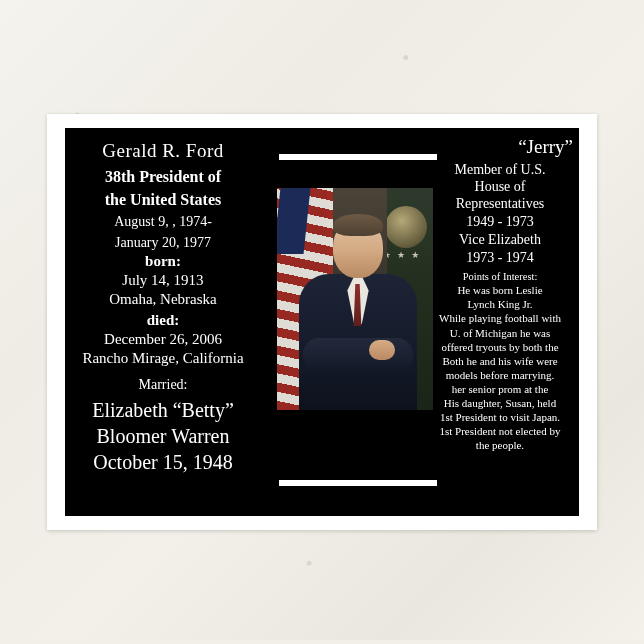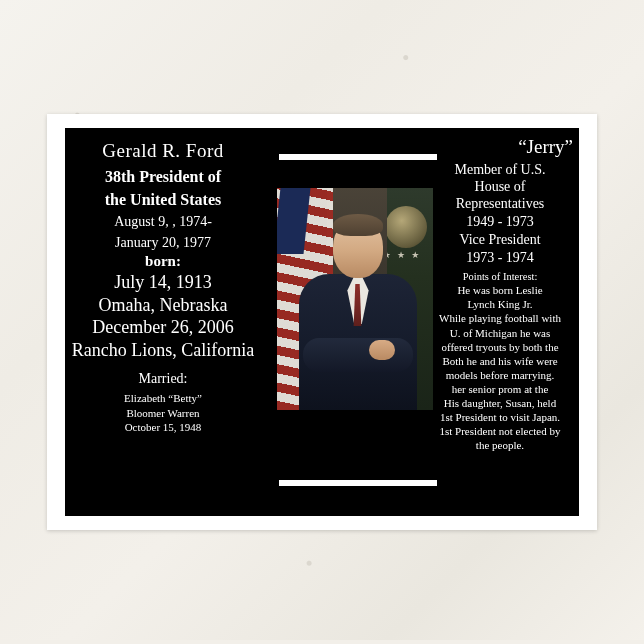--- a/index.html
+++ b/index.html
@@ -83,35 +83,35 @@
     line-height: 1.2;
     margin: 4px 0 2px 0;
   }
   .lbl-born {
     font-size: 15px;
     font-weight: 700;
     margin: 2px 0 1px 0;
     font-family: Liberation Serif, serif;
   }
   .small {
-    font-size: 18px;
+    font-size: 15px;
     line-height: 1.25;
     margin: 0;
   }
   .lbl-died {
     font-size: 15px;
     font-weight: 700;
     margin: 3px 0 1px 0;
   }
   .lbl-married {
     font-size: 14px;
     margin: 10px 0 4px 0;
   }
   .spouse {
-    font-size: 11px;
+    font-size: 20px;
     line-height: 1.3;
     margin: 0;
   }
 
   
   .col-mid {
     flex: 1;
     position: relative;
   }
   .rule {
@@ -289,22 +289,23 @@
 
         <div class="col-left">
           <div class="name">Gerald R. Ford</div>
           <div class="title-line">38th President of</div>
           <div class="title-line">the United States</div>
           <div class="dates">August 9, , 1974-</div>
           <div class="dates">January 20, 1977</div>
           <div class="lbl-born">born:</div>
           <div class="small">July 14, 1913</div>
           <div class="small">Omaha, Nebraska</div>
+          <div class="lbl-died">died:</div>
           <div class="small">December 26, 2006</div>
-          <div class="small">Rancho Lions, California</div>
+          <div class="small">Rancho Mirage, California</div>
           <div class="lbl-married">Married:</div>
           <div class="spouse">Elizabeth  “Betty”</div>
           <div class="spouse">Bloomer Warren</div>
           <div class="spouse">October 15, 1948</div>
         </div>
 
         <div class="col-mid">
           <div class="rule rule-top"></div>
           <div class="portrait">
             <div class="flag-right"></div>
@@ -323,21 +324,21 @@
           </div>
           <div class="rule rule-bottom"></div>
         </div>
 
         <div class="col-right">
           <div class="nickname">“Jerry”</div>
           <div class="role">Member of U.S.</div>
           <div class="role">House of</div>
           <div class="role">Representatives</div>
           <div class="role-years">1949 - 1973</div>
-          <div class="role">Vice President</div>
+          <div class="role">Vice Elizabeth</div>
           <div class="role-years">1973 - 1974</div>
           <div class="poi-head">Points of Interest:</div>
           <div class="poi">
               <span class="poi-line">He was born Leslie</span>
               <span class="poi-line">Lynch King Jr.</span>
               <span class="poi-line">While playing football with</span>
               <span class="poi-line">U. of Michigan he was</span>
               <span class="poi-line">offered tryouts by both the</span>
               <span class="poi-line">Both he and his wife were</span>
               <span class="poi-line">models before marrying.</span>

